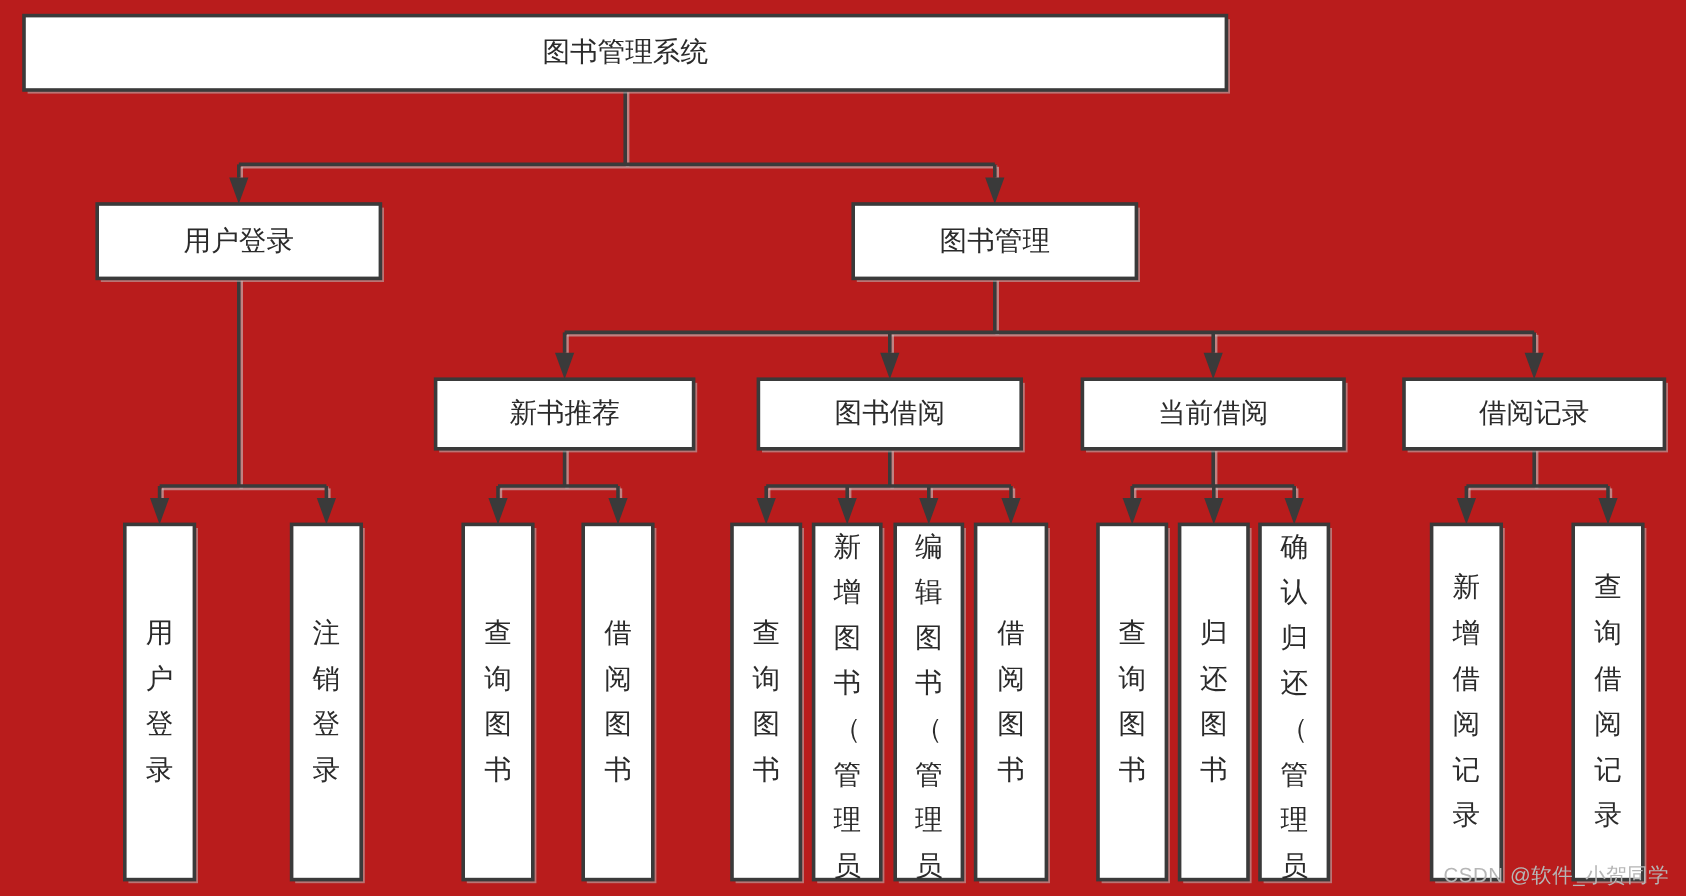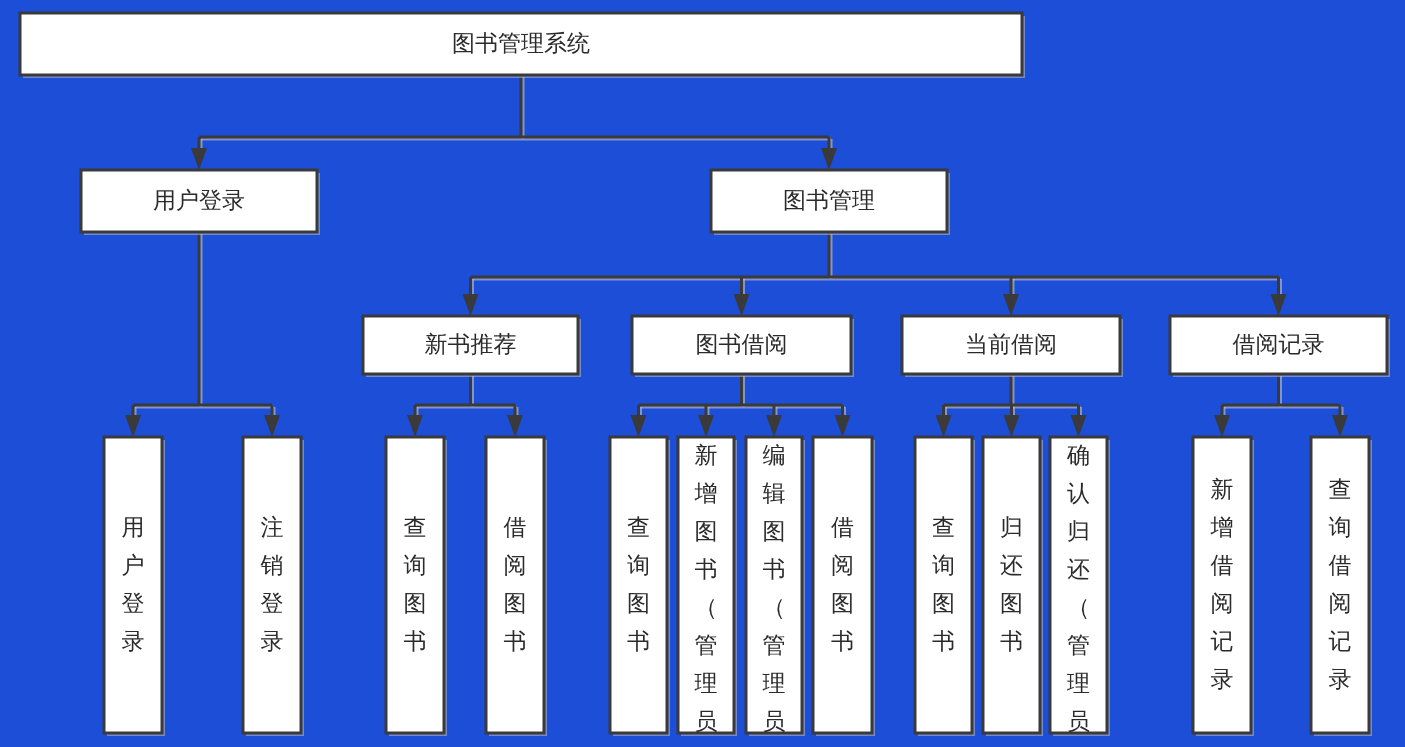--- a/index.html
+++ b/index.html
@@ -8,21 +8,21 @@
     padding: 0;
     background: #ffffff;
   }
   body {
     font-family: "Liberation Sans", "DejaVu Sans", sans-serif;
   }
   #diagram-root {
     position: relative;
     width: 1405px;
     height: 747px;
-    background: #1d4ed8;
+    background: #b91c1c;
     overflow: hidden;
   }
   svg.diagram-canvas {
     position: absolute;
     left: 0;
     top: 0;
     width: 1405px;
     height: 747px;
     display: block;
   }
@@ -265,13 +265,14 @@
           <rect x="1193" y="437" width="58" height="296" class="node-box"></rect>
           <text x="1222" class="node-label-v"><tspan x="1222" y="497">新</tspan><tspan x="1222" y="535">增</tspan><tspan x="1222" y="573">借</tspan><tspan x="1222" y="611">阅</tspan><tspan x="1222" y="649">记</tspan><tspan x="1222" y="687">录</tspan></text>
         </g>
         <g>
           <rect x="1314" y="440" width="58" height="296" class="node-box-shadow"></rect>
           <rect x="1311" y="437" width="58" height="296" class="node-box"></rect>
           <text x="1340" class="node-label-v"><tspan x="1340" y="497">查</tspan><tspan x="1340" y="535">询</tspan><tspan x="1340" y="573">借</tspan><tspan x="1340" y="611">阅</tspan><tspan x="1340" y="649">记</tspan><tspan x="1340" y="687">录</tspan></text>
         </g>
       </g>
   </svg>
+  <div class="watermark-text">CSDN @软件_小贺同学</div>
 </div>
 
 </body></html>

